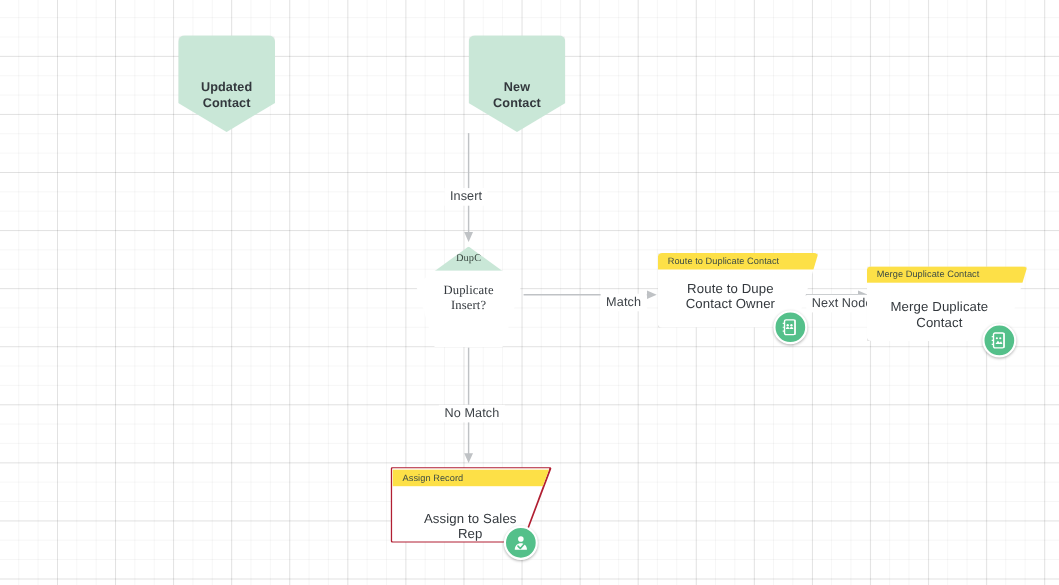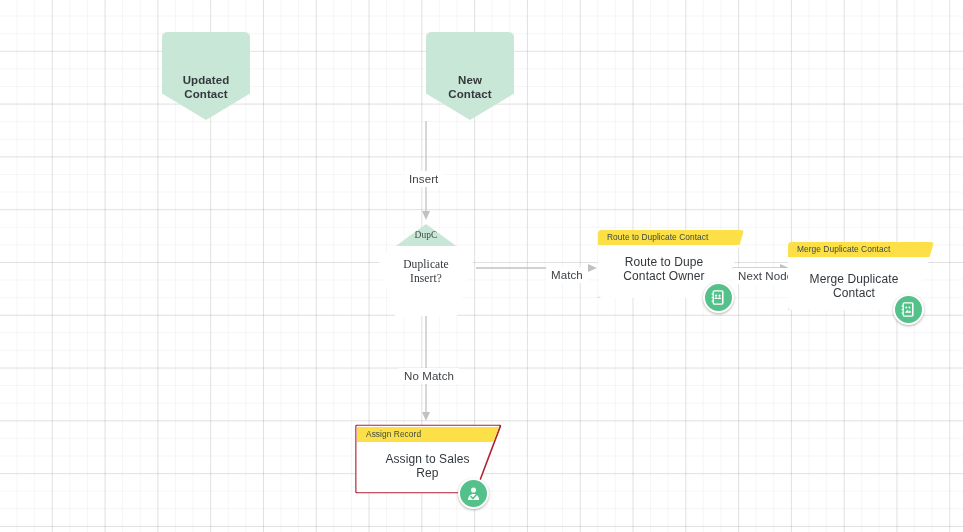--- a/index.html
+++ b/index.html
@@ -268,21 +268,21 @@
       </svg>
     </div>
   </div>
 
   <div class="action-node" style="left:355px; top:425px;">
     <svg class="sel-border-svg" viewBox="0 0 152 74" xmlns="http://www.w3.org/2000/svg">
       <path d="M4.5,4 L148,4 L123,70 L4.5,70 Z" fill="#ffffff" stroke="#b11f32" stroke-width="2.4" stroke-linejoin="round"></path>
     </svg>
     <div class="para" style="-webkit-clip-path:polygon(1% 1%, 99% 1%, 82% 99%, 1% 99%); clip-path:polygon(1% 1%, 99% 1%, 82% 99%, 1% 99%); filter:none;">
       <div class="node-header" style="top:2px; left:2px; right:2px;">Assign Record</div>
-      <div class="node-title" style="top:28px; left:2px; right:26px;padding-left:23px;">
+      <div class="node-title" style="top:40px; left:2px; right:26px;padding-left:23px;">
         <span>Assign to Sales Rep</span>
       </div>
     </div>
     <div class="node-icon" style="left:103px; top:53px;">
       <svg width="17" height="17" viewBox="0 0 24 24" aria-hidden="true">
         <circle cx="12" cy="7" r="3.6" fill="#ffffff"></circle>
         <path d="M4.2 21 C4.2 15.9 7.6 12.6 12 12.6 C16.4 12.6 19.8 15.9 19.8 21 Z" fill="#ffffff"></path>
         <path d="M8.3 16.2 L11.3 19.2 L16.3 13.4" fill="none" stroke="#54c08a" stroke-width="2.1" stroke-linecap="round" stroke-linejoin="round"></path>
       </svg>
     </div>

